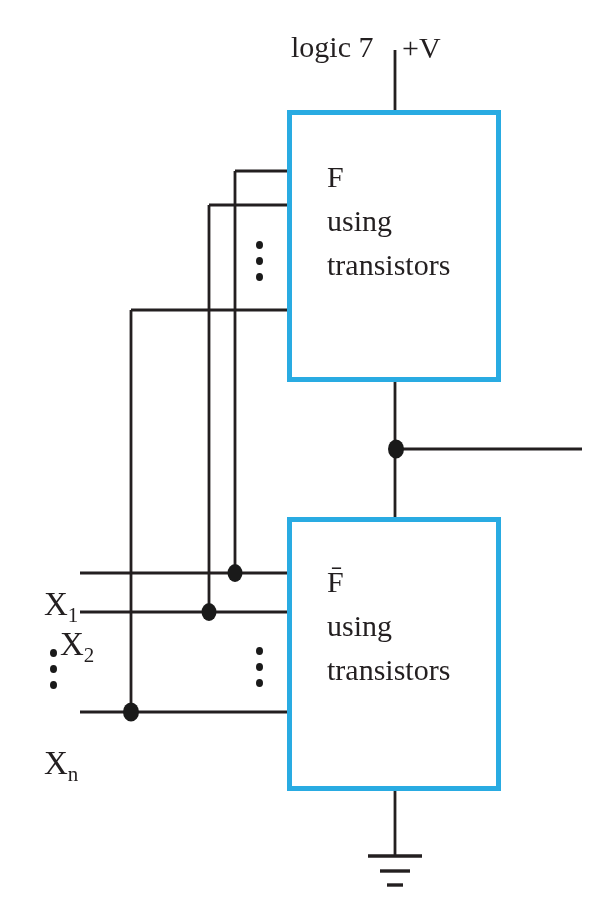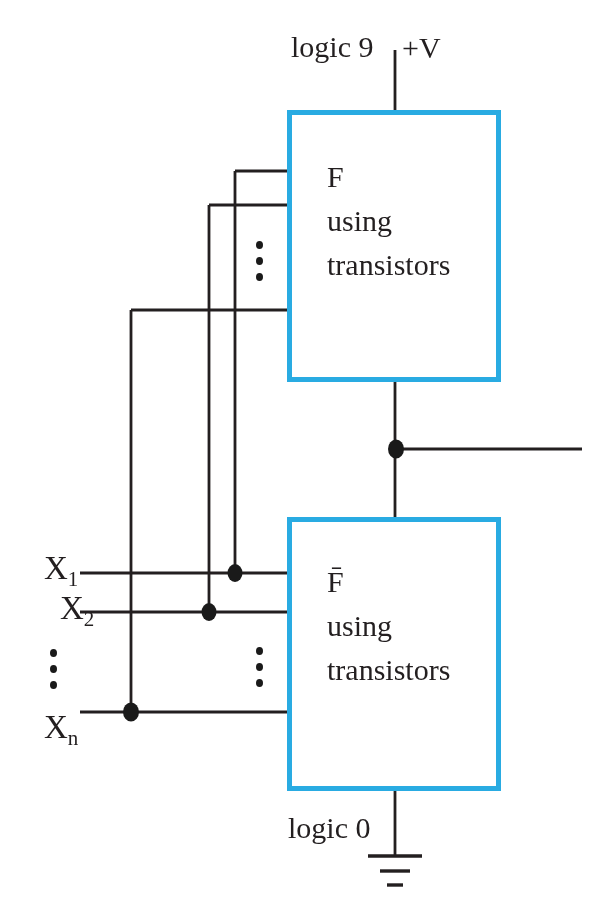--- a/index.html
+++ b/index.html
@@ -58,20 +58,21 @@
     white-space: nowrap;
   }
   .lbl-logic1 { left: 291px; top: 32px; }
   .lbl-supply { left: 402px; top: 33px; }
   .lbl-logic0 { left: 288px; top: 813px; }
   .input-lbl {
     position: absolute;
     z-index: 3;
     font-size: 33px;
     line-height: 33px;
+    margin-top: 36px;
   }
   .input-lbl sub {
     font-size: 21px;
     line-height: 0;
     vertical-align: -7px;
   }
   .input-lbl.x1 { left: 44px; top: 552px; }
   .input-lbl.x2 { left: 60px; top: 592px; }
   .input-lbl.xn { left: 44px; top: 711px; }
   .vellipsis {
@@ -143,23 +144,22 @@
   </div>
 
   <div class="netbox bottom">
     <div class="boxtext">
       <div>F̄</div>
       <div>using</div>
       <div>transistors</div>
     </div>
   </div>
 
-  <div class="lbl lbl-logic1">logic 9</div>
+  <div class="lbl lbl-logic1">logic 7</div>
   <div class="lbl lbl-supply">+V</div>
-  <div class="lbl lbl-logic0">logic 0</div>
 
   <div class="input-lbl x1"><span>X</span><sub>1</sub></div>
   <div class="input-lbl x2"><span>X</span><sub>2</sub></div>
   <div class="input-lbl xn"><span>X</span><sub>n</sub></div>
 
   <div class="vellipsis left-col">
     <span class="dot"></span>
       <span class="dot"></span>
       <span class="dot"></span>
   </div>

